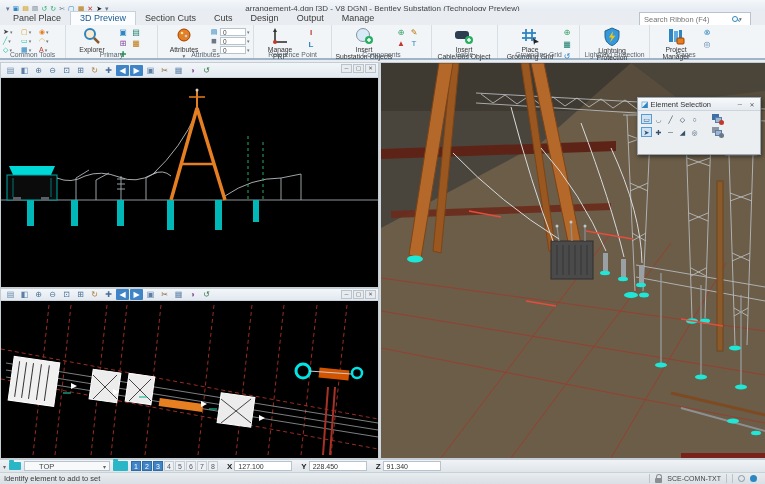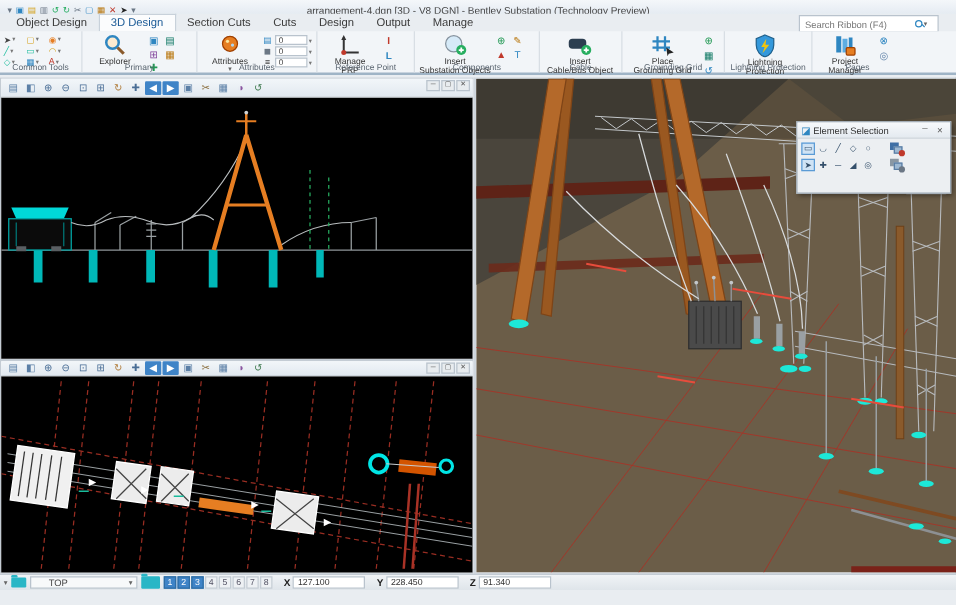--- a/index.html
+++ b/index.html
@@ -126,22 +126,22 @@
         <span class="qic" style="color: rgb(185, 119, 14);">▦</span>
         <span class="qic" style="color: rgb(192, 57, 43);">✕</span>
         <span class="qic" style="color: rgb(34, 34, 34);">➤</span>
         <span class="qic" style="color: rgb(107, 119, 133);">▾</span>
       </div>
     <div class="win-title">arrangement-4.dgn [3D - V8 DGN] - Bentley Substation (Technology Preview)</div>
   </div>
 
   <div class="tabrow">
 
-  <span class="tab">Object Design</span>
-      <span class="tab active">3D Design</span>
+  <span class="tab">Panel Place</span>
+      <span class="tab active">3D Preview</span>
       <span class="tab">Section Cuts</span>
       <span class="tab">Cuts</span>
       <span class="tab">Design</span>
       <span class="tab">Output</span>
       <span class="tab">Manage</span>
     </div>
   <div class="ribbon-search">
     <input placeholder="Search Ribbon (F4)" style="">
     <span class="mag"></span>
     <span class="caret-u">▾</span>
@@ -701,14 +701,26 @@
     <span class="coord">
       <span class="cl">Y</span>
       <span class="cv">228.450</span>
     </span>
     <span class="coord">
       <span class="cl">Z</span>
       <span class="cv">91.340</span>
     </span>
   </div>
 
+  <div class="msgbar">
+    <span class="msg">Identify element to add to set</span>
+    <span class="msg-right">
+      <span class="vdiv"></span>
+      <span class="lock-ic"></span>
+      <span class="lvl">SCE-COMN-TXT</span>
+      <span class="vdiv"></span>
+      <span class="vdiv"></span>
+      <span class="grayring"></span>
+      <span class="bluedot"></span>
+    </span>
+  </div>
 
 </div>
 
 </body></html>

